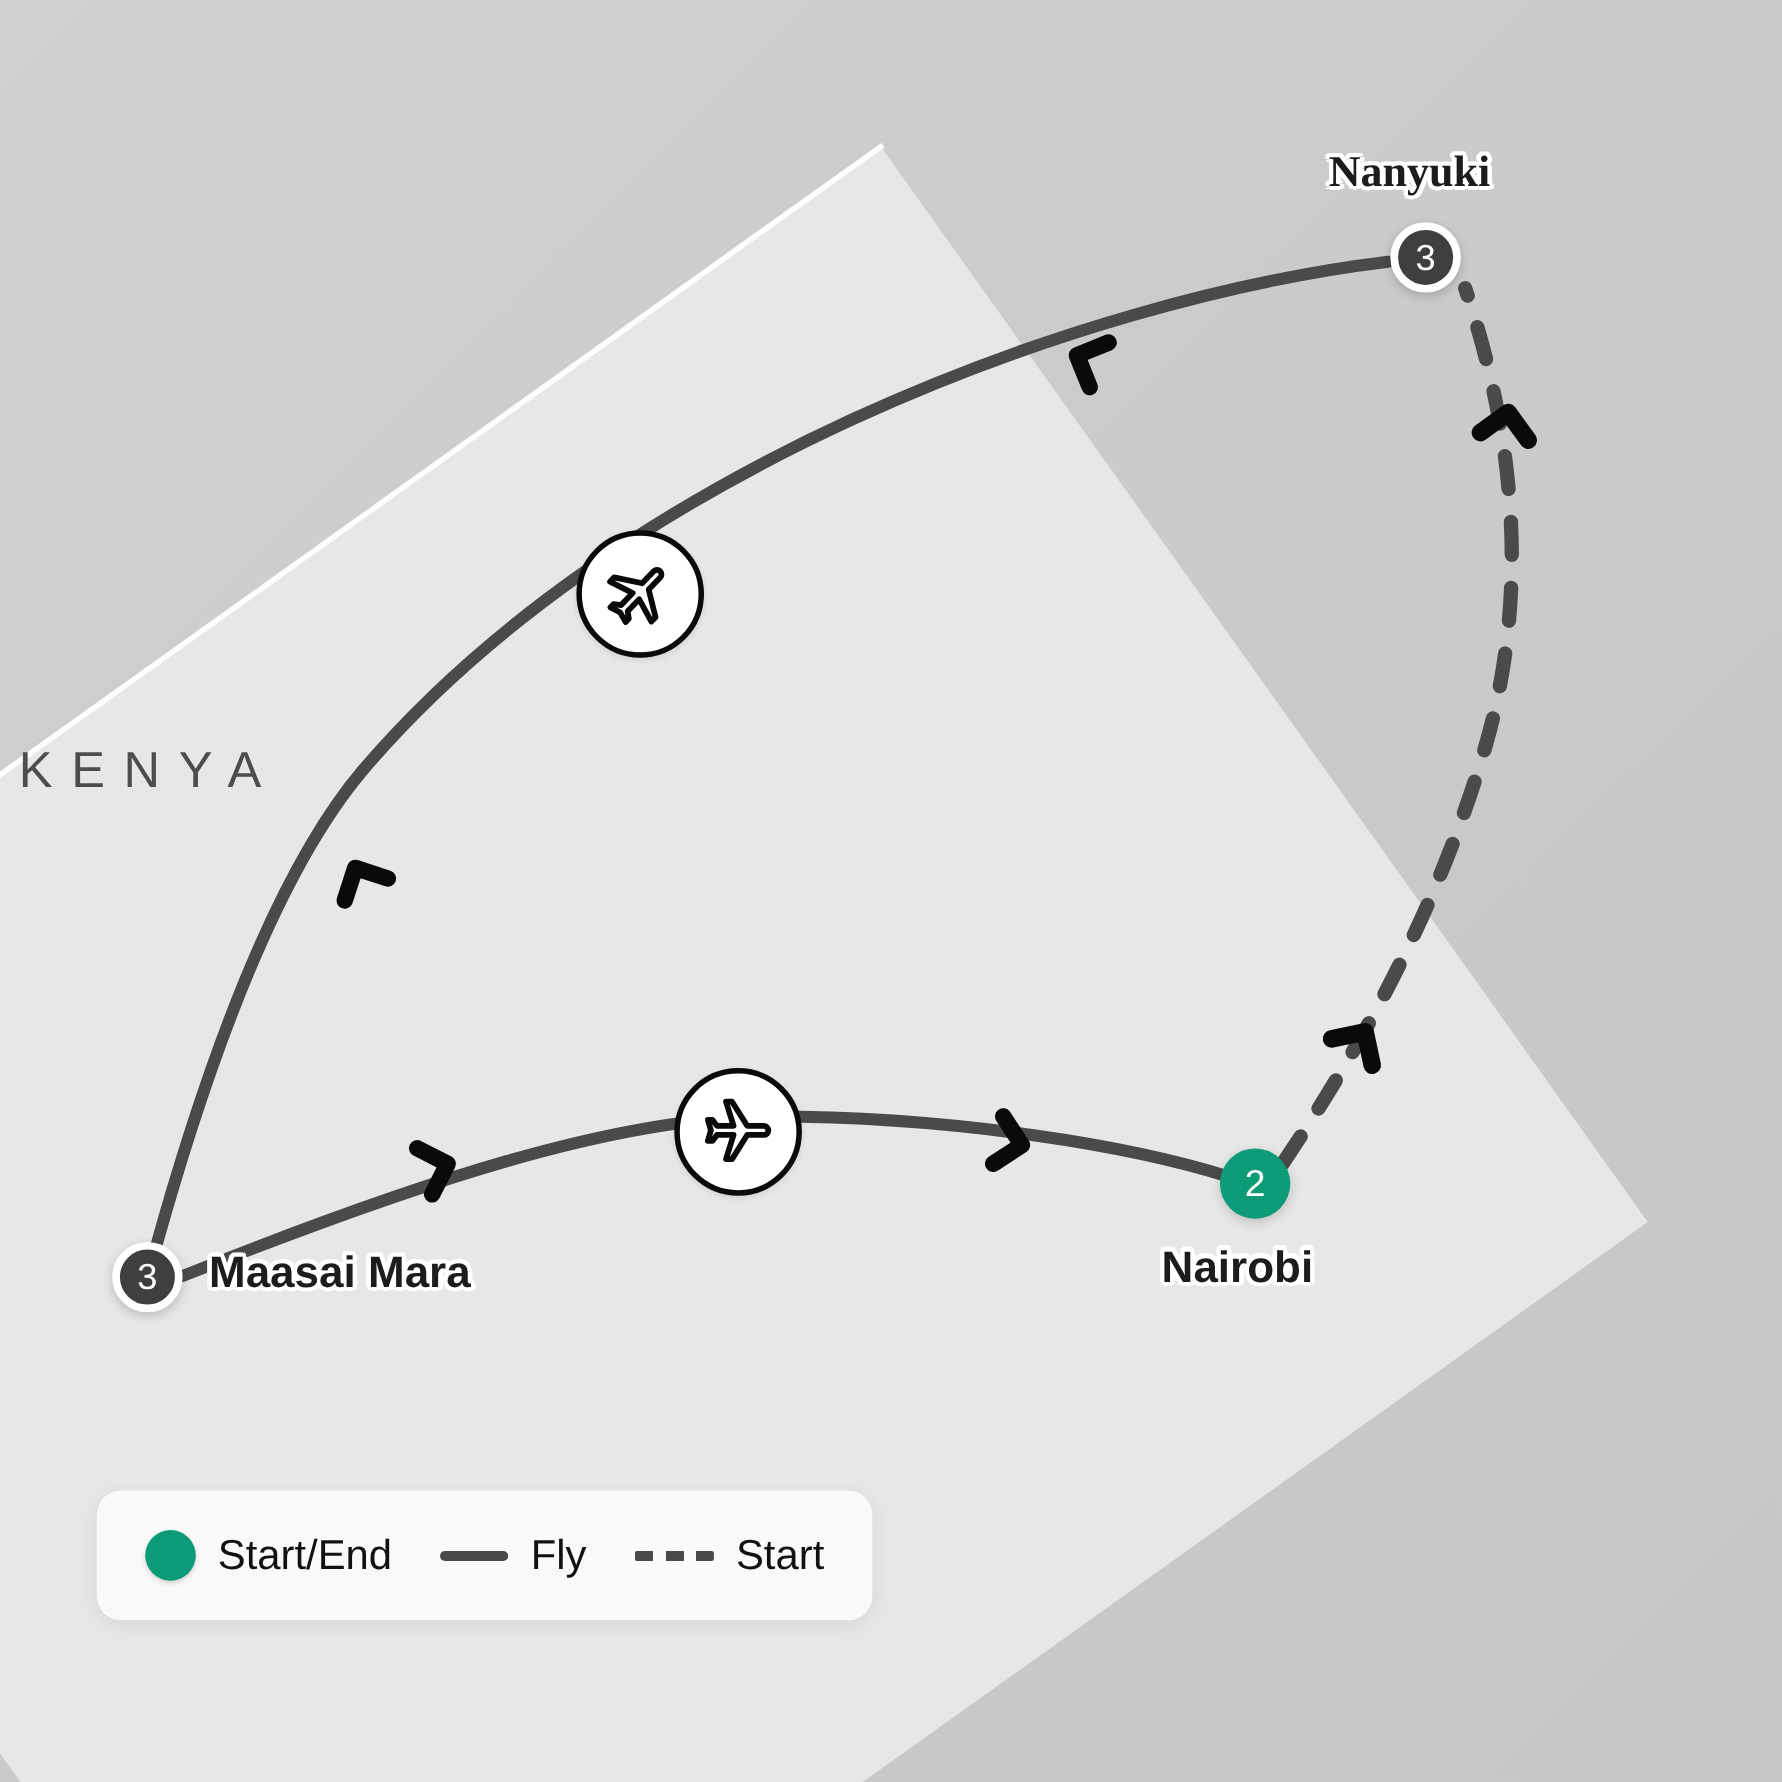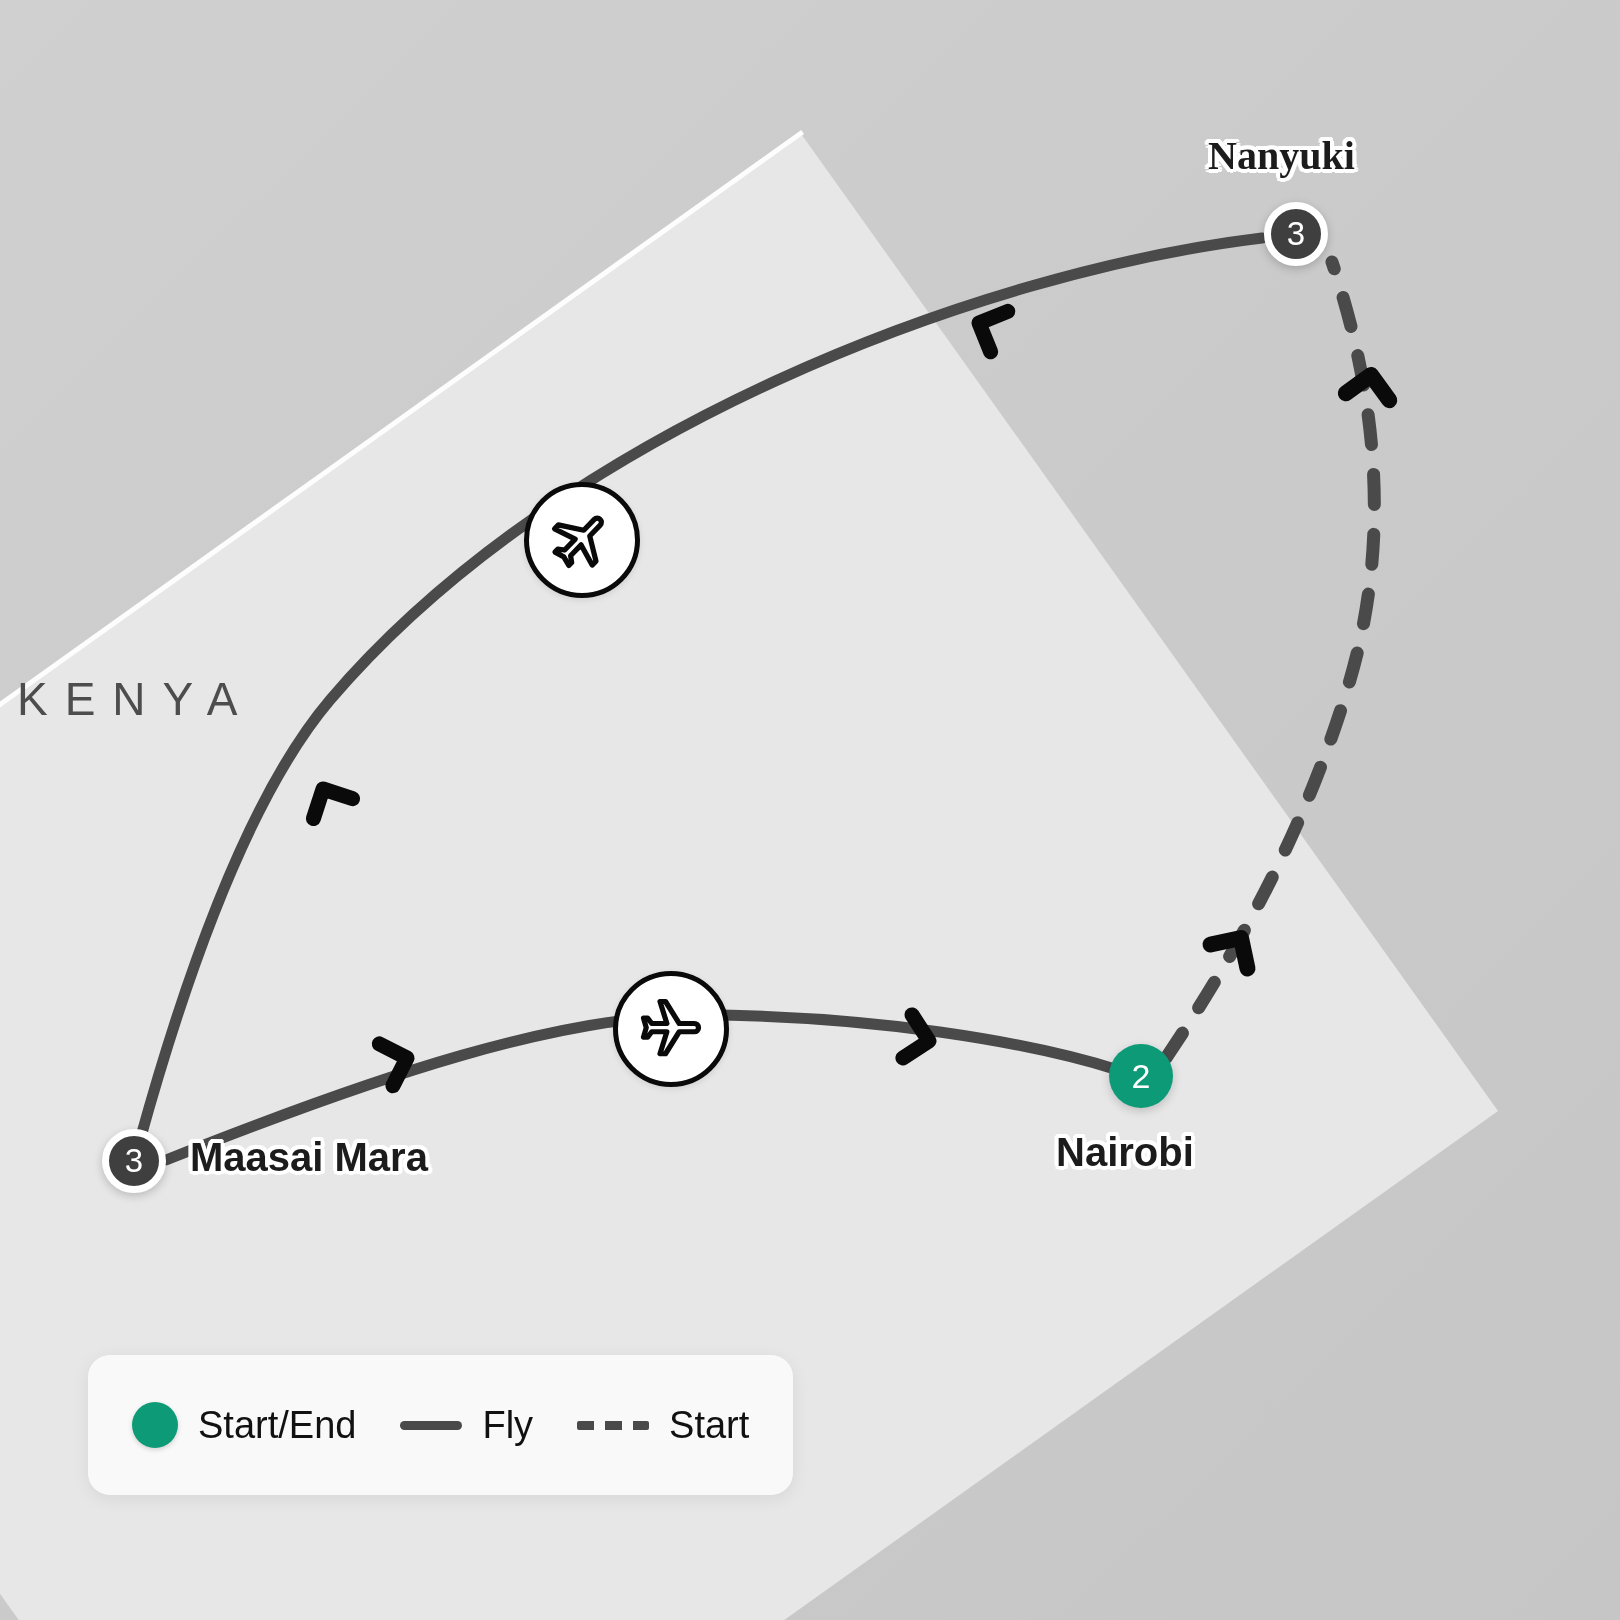--- a/index.html
+++ b/index.html
@@ -117,21 +117,21 @@
     justify-content: center;
     box-shadow: 0 2px 6px rgba(0,0,0,0.10);
   }
   .mode-badge svg { display: block; }
 
   
   .legend {
     position: absolute;
     left: 88px;
     top: 1355px;
-    height: 140px;
+    height: 118px;
     padding: 0 44px;
     border-radius: 22px;
     background: rgba(250,250,250,0.93);
     box-shadow: 0 4px 18px rgba(0,0,0,0.07);
     display: flex;
     align-items: center;
     gap: 44px;
     box-sizing: border-box;
   }
   .legend-item {

